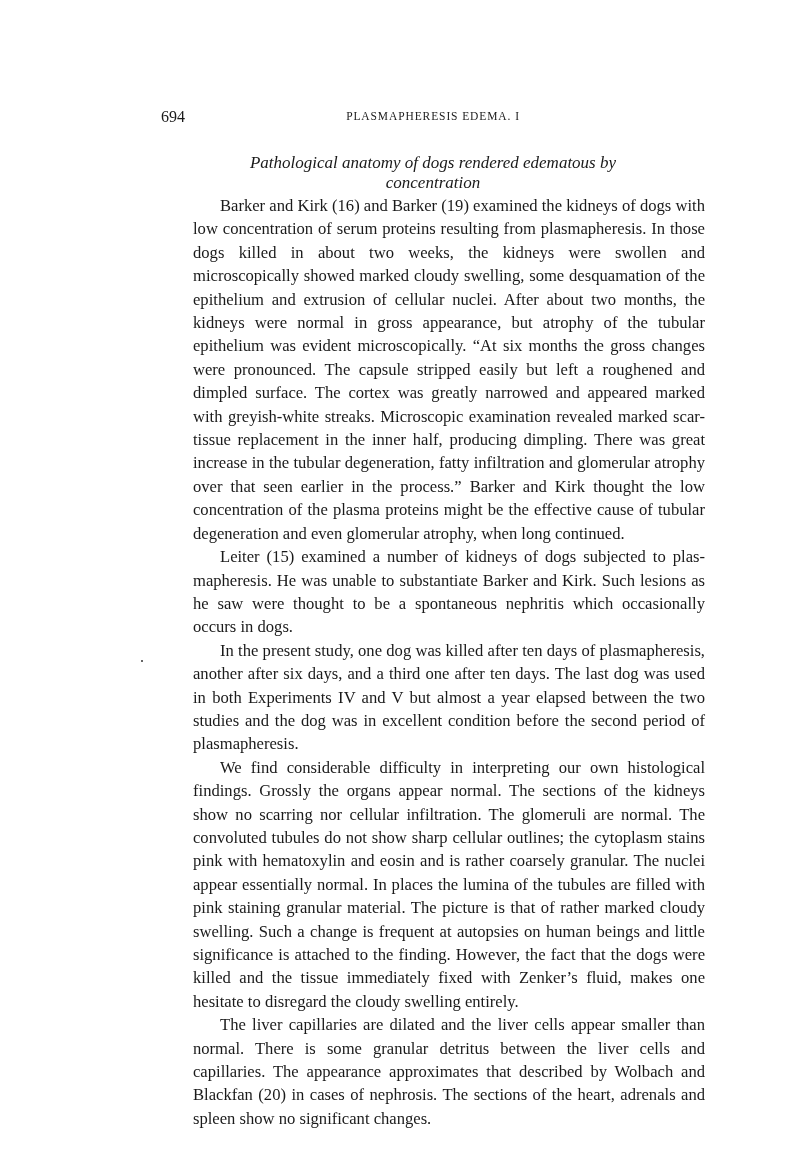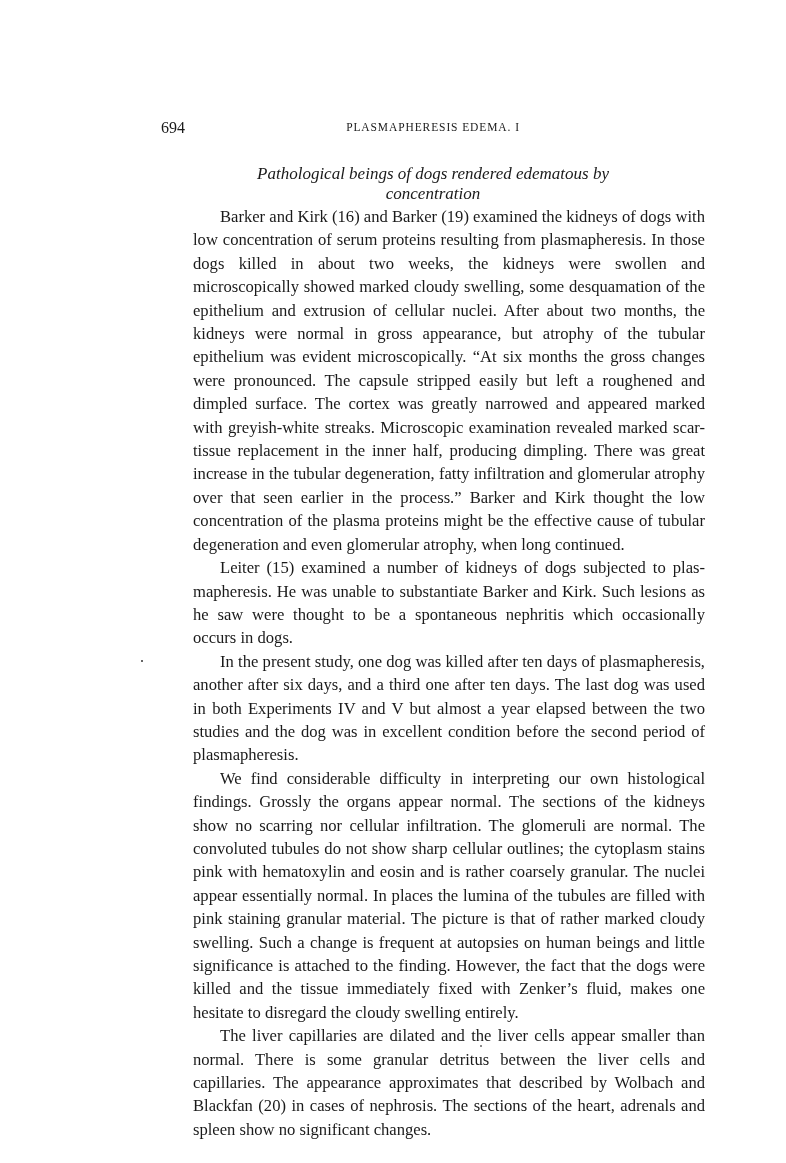--- a/index.html
+++ b/index.html
@@ -1,18 +1,18 @@
 <!DOCTYPE html>
 <html><head>
   <meta charset="utf-8">
   <style>
     html, body { margin: 0; padding: 0; background: #ffffff; }
     body { width: 786px; height: 1163px; position: relative; overflow: hidden;
            font-family: "Liberation Serif", "DejaVu Serif", serif; color: #1a1a1a; }
-    .page { position: absolute; left: 161px; top: 119px; width: 544px; }
+    .page { position: absolute; left: 161px; top: 108px; width: 544px; }
     .running-head { position: relative; height: 22px; font-size: 16px; }
     .page-number { position: absolute; left: 0; top: 0; font-size: 16px; }
     .running-title { position: absolute; left: 0; right: 0; top: 2px; text-align: center;
                      font-size: 11.5px; letter-spacing: 0.9px; font-weight: normal; }
     .section-heading { margin-top: 23px; text-align: center; font-style: italic;
                        font-size: 17px; line-height: 20px; }
     .body-text { margin-top: 1px; margin-left: 32px; }
     .para { margin: 0; font-size: 16.6px; line-height: 23.4px; text-align: justify;
             text-indent: 27px; hyphens: manual; }
     .margin-mark { position: absolute; left: 141px; top: 660px; width: 2px; height: 2px;
@@ -23,21 +23,21 @@
 </head>
 <body>
 
 <div class="page">
   <div class="running-head">
     <span class="page-number">694</span>
     <span class="running-title">PLASMAPHERESIS EDEMA.  I</span>
   </div>
 
   <div class="section-heading">
-    <div>Pathological beings of dogs rendered edematous by</div>
+    <div>Pathological anatomy of dogs rendered edematous by</div>
     <div>concentration</div>
   </div>
 
   <div class="body-text">
     <p class="para">Barker and Kirk (16) and Barker (19) examined the kidneys of dogs with low concentration of serum proteins resulting from plasmapheresis. In those dogs killed in about two weeks, the kidneys were swollen and microscopically showed marked cloudy swelling, some desquamation of the epithelium and extrusion of cellular nuclei.  After about two months, the kidneys were normal in gross appearance, but atrophy of the tubular epithelium was evident microscopically.  “At six months the gross changes were pronounced.  The capsule stripped easily but left a roughened and dimpled surface.  The cortex was greatly narrowed and appeared marked with greyish-white streaks.  Microscopic examination revealed marked scar-tissue replacement in the inner half, producing dimpling.  There was great increase in the tubular degeneration, fatty infiltration and glomerular atrophy over that seen earlier in the process.” Barker and Kirk thought the low concentration of the plasma proteins might be the effective cause of tubular degeneration and even glomerular atrophy, when long continued.</p>
     <p class="para">Leiter (15) examined a number of kidneys of dogs subjected to plas­mapheresis.  He was unable to substantiate Barker and Kirk.  Such lesions as he saw were thought to be a spontaneous nephritis which occasionally occurs in dogs.</p>
     <p class="para">In the present study, one dog was killed after ten days of plasma­pheresis, another after six days, and a third one after ten days.  The last dog was used in both Experiments IV and V but almost a year elapsed between the two studies and the dog was in excellent condition before the second period of plasmapheresis.</p>
     <p class="para">We find considerable difficulty in interpreting our own histological findings.  Grossly the organs appear normal.  The sections of the kidneys show no scarring nor cellular infiltration.  The glomeruli are normal. The convoluted tubules do not show sharp cellular outlines; the cytoplasm stains pink with hematoxylin and eosin and is rather coarsely granular. The nuclei appear essentially normal.  In places the lumina of the tubules are filled with pink staining granular material.  The picture is that of rather marked cloudy swelling.  Such a change is frequent at autopsies on human beings and little significance is attached to the finding.  How­ever, the fact that the dogs were killed and the tissue immediately fixed with Zenker’s fluid, makes one hesitate to disregard the cloudy swelling entirely.</p>
     <p class="para">The liver capillaries are dilated and the liver cells appear smaller than normal.  There is some granular detritus between the liver cells and capillaries.  The appearance approximates that described by Wol­bach and Blackfan (20) in cases of nephrosis.  The sections of the heart, adrenals and spleen show no significant changes.</p>
   </div>

